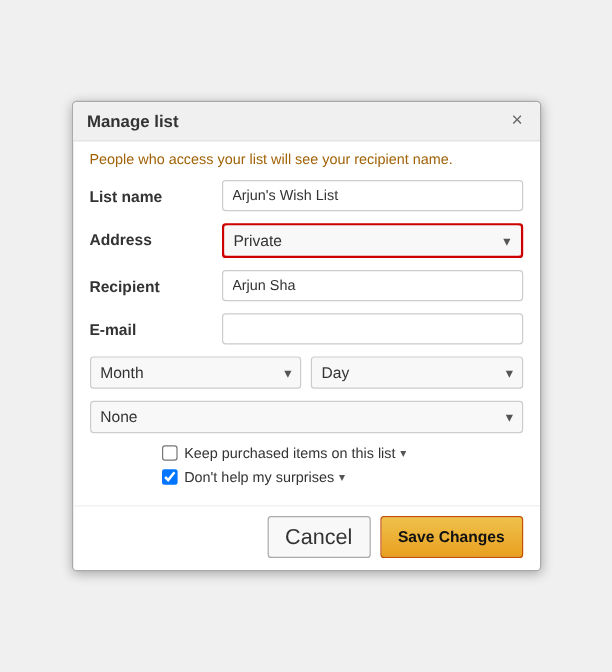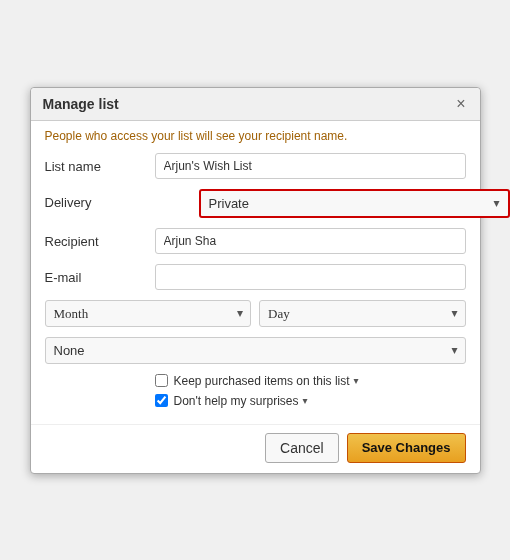--- a/index.html
+++ b/index.html
@@ -11,21 +11,21 @@
       justify-content: center;
       align-items: center;
       width: 510px;
       height: 560px;
       overflow: hidden;
     }
     .modal {
       background: #fff;
       border: 1px solid #aaa;
       border-radius: 4px;
-      width: 451px;
+      width: 391px;
       box-shadow: 0 2px 10px rgba(0,0,0,0.3);
     }
     .modal-header {
       background: #f0f0f0;
       border-bottom: 1px solid #ccc;
       padding: 8px 12px;
       display: flex;
       justify-content: space-between;
       align-items: center;
       border-radius: 4px 4px 0 0;
@@ -53,21 +53,21 @@
       padding: 4px 14px 10px 14px;
     }
     .form-row {
       display: flex;
       align-items: flex-start;
       margin-bottom: 10px;
     }
     .form-label {
       width: 110px;
       min-width: 110px;
-      font-weight: normal;
+      font-weight: bold;
       color: #333;
       font-size: 13px;
       padding-top: 6px;
     }
     .form-control-wrap {
       flex: 1;
     }
     input[type="text"] {
       width: 100%;
       padding: 5px 8px;
@@ -99,21 +99,20 @@
       right: 8px;
       top: 50%;
       transform: translateY(-50%);
       pointer-events: none;
       color: #555;
       font-size: 12px;
     }
     .privacy-wrapper {
       border: 2px solid #cc0000;
       border-radius: 3px;
-      margin-left: 44px;
     }
     .privacy-wrapper select {
       border: none;
     }
     .birthday-row .form-control-wrap {
       display: flex;
       gap: 8px;
     }
     .birthday-row .select-half {
       flex: 1;
@@ -123,21 +122,20 @@
       width: 100%;
       padding: 5px 28px 5px 8px;
       border: 1px solid #ccc;
       border-radius: 3px;
       font-size: 13px;
       color: #333;
       background: #f8f8f8;
       appearance: none;
       -webkit-appearance: none;
       cursor: pointer;
-      font-family: Liberation Serif, serif;
     }
     .birthday-row .select-half::after {
       content: '▾';
       position: absolute;
       right: 8px;
       top: 50%;
       transform: translateY(-50%);
       pointer-events: none;
       color: #555;
       font-size: 12px;
@@ -149,21 +147,21 @@
       border-radius: 3px;
       font-size: 12px;
       color: #999;
       resize: vertical;
       height: 70px;
       font-family: Arial, sans-serif;
     }
     .checkbox-row {
       display: flex;
       align-items: flex-start;
-      margin-left: 110px;
+      margin-left: 60px;
       margin-bottom: 6px;
       font-size: 12px;
       color: #333;
       gap: 6px;
     }
     .checkbox-row input[type="checkbox"] {
       width: 13px;
       height: 13px;
       cursor: pointer;
     }
@@ -182,21 +180,21 @@
       padding: 8px 14px 10px 14px;
       gap: 8px;
       border-top: 1px solid #eee;
     }
     .btn-cancel {
       padding: 6px 14px;
       border: 1px solid #aaa;
       background: #f8f8f8;
       border-radius: 3px;
       cursor: pointer;
-      font-size: 14px;
+      font-size: 18px;
       color: #333;
     }
     .btn-save {
       padding: 6px 14px;
       border: 1px solid #c45000;
       background: linear-gradient(to bottom, #f0c14b, #e8a020);
       border-radius: 3px;
       cursor: pointer;
       font-size: 13px;
       color: #111;
@@ -215,21 +213,21 @@
   <div class="modal-body">
 
     <div class="form-row">
       <div class="form-label">List name</div>
       <div class="form-control-wrap">
         <input type="text" value="Arjun's Wish List" style="">
       </div>
     </div>
 
     <div class="form-row">
-      <div class="form-label">Delivery</div>
+      <div class="form-label">Address</div>
       <div class="form-control-wrap">
         <div class="select-wrapper privacy-wrapper">
           <select>
             <option>Private</option>
             <option>Public</option>
             <option>Shared</option>
           </select>
         </div>
       </div>
     </div>

